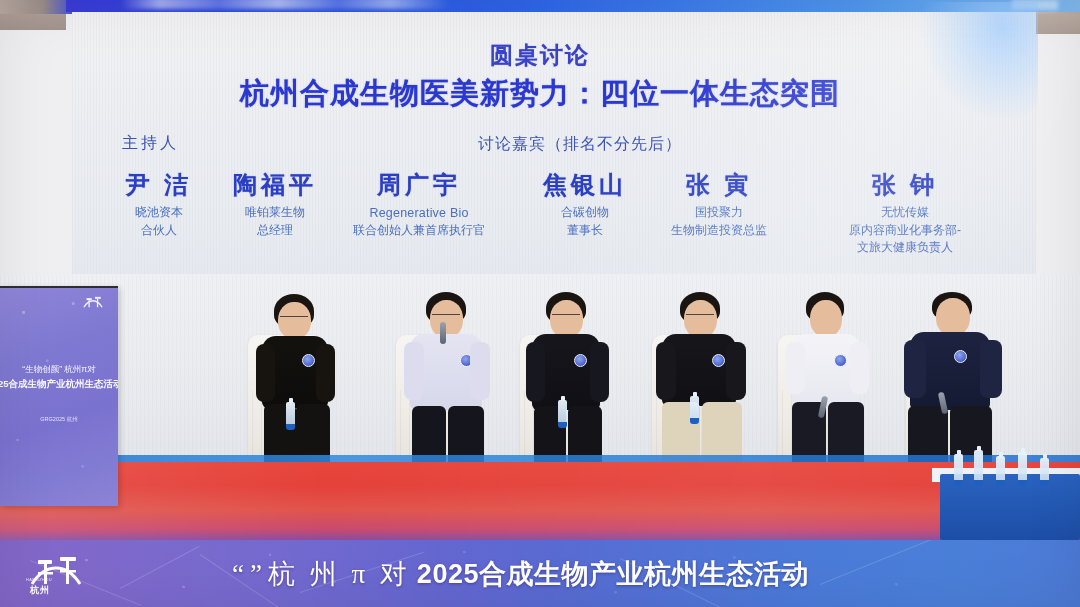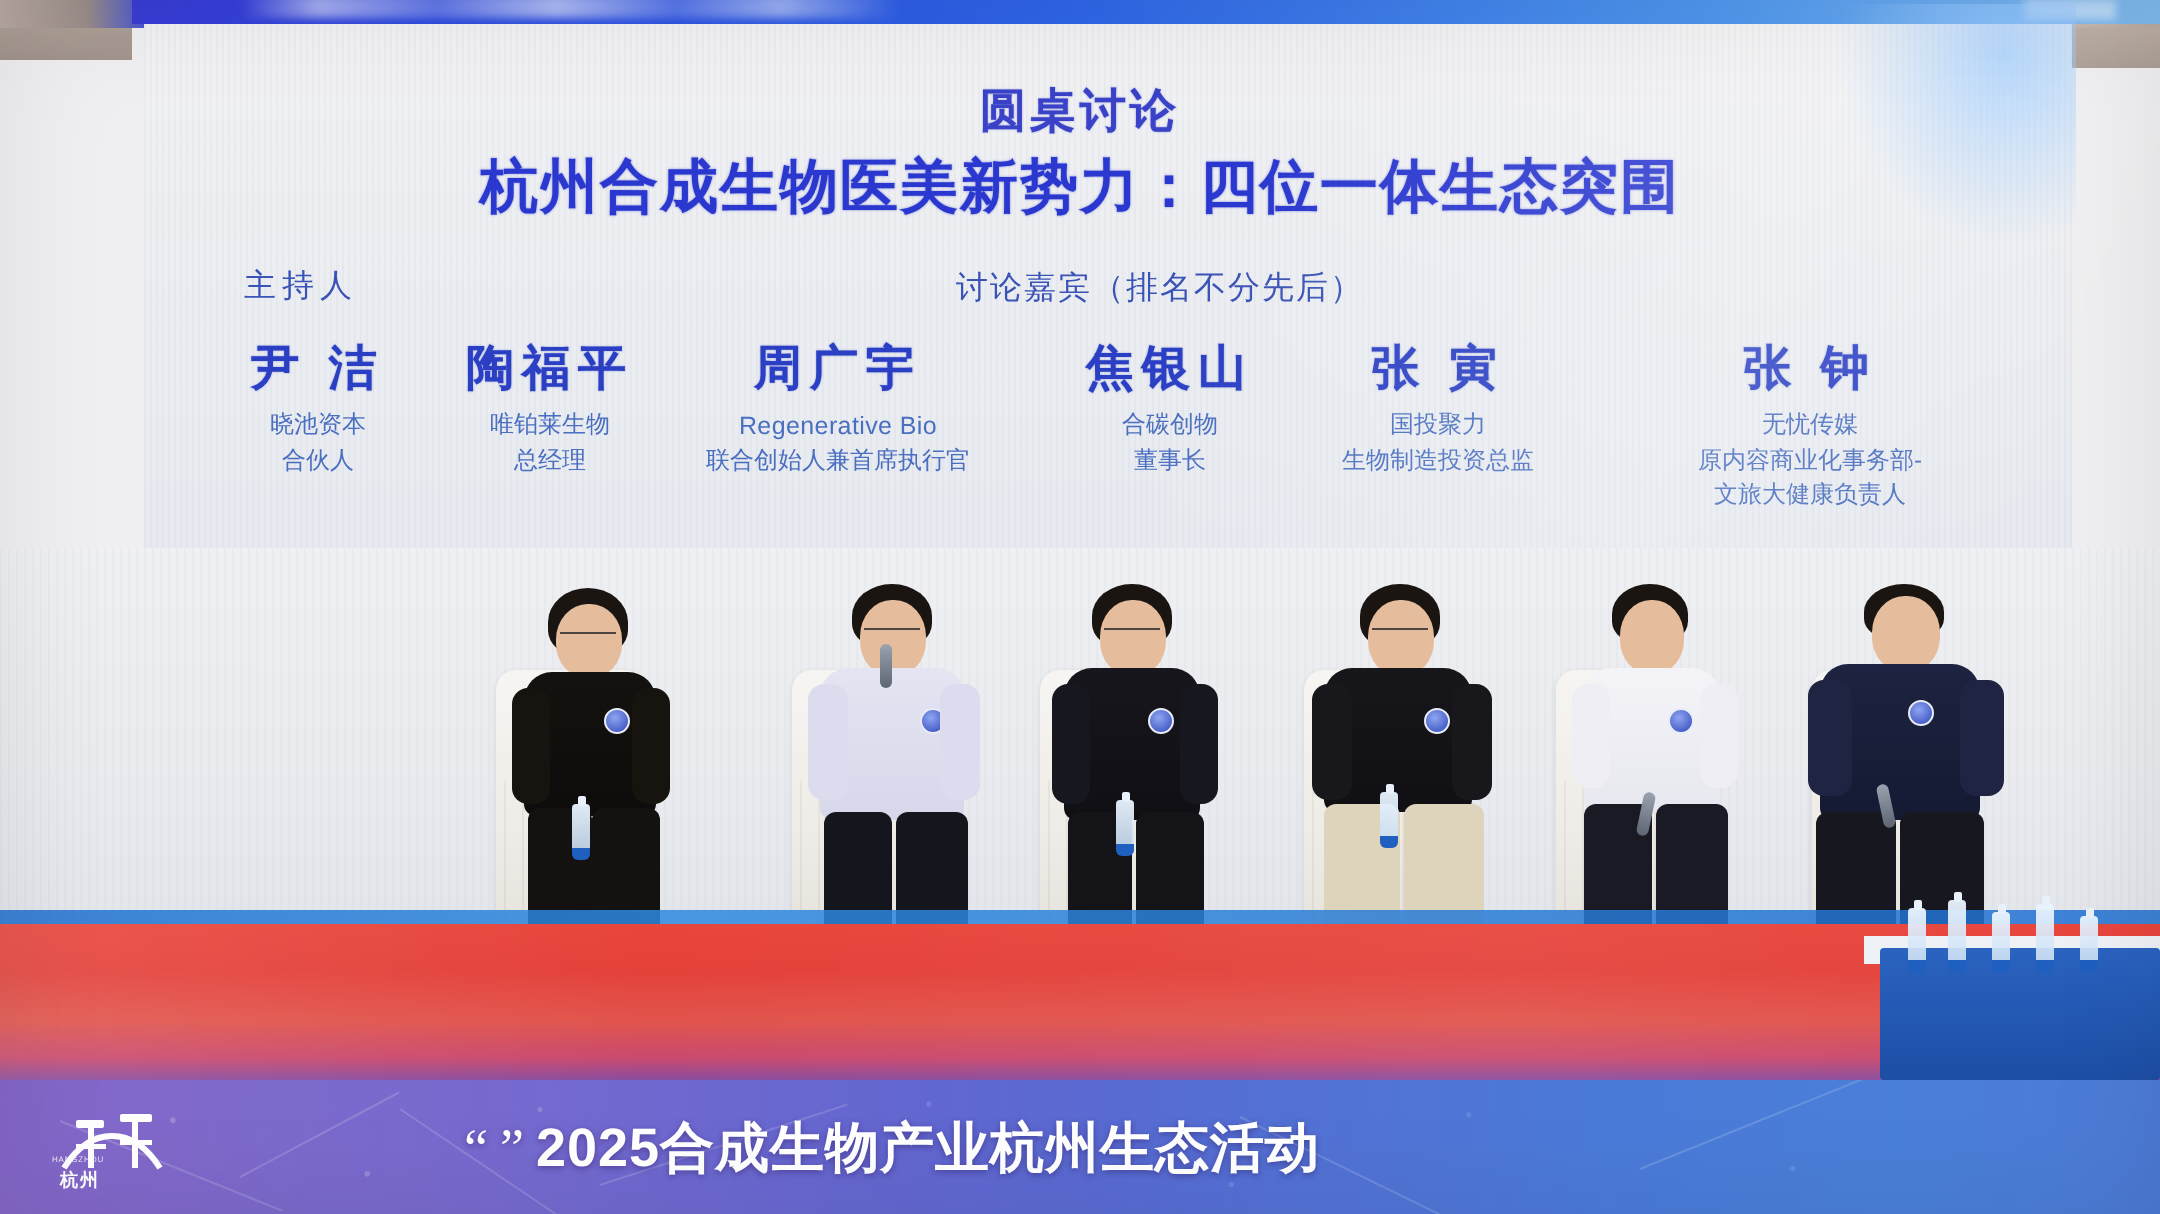--- a/index.html
+++ b/index.html
@@ -388,20 +388,34 @@
 
   <div class="table-cloth"></div>
   <div class="side-table">
     <div class="bottle" style="left:14px;top:-20px;height:26px;"></div>
     <div class="bottle" style="left:34px;top:-24px;height:30px;"></div>
     <div class="bottle" style="left:56px;top:-18px;height:24px;"></div>
     <div class="bottle" style="left:78px;top:-22px;height:28px;"></div>
     <div class="bottle" style="left:100px;top:-16px;height:22px;"></div>
   </div>
 
+  <div class="rollup">
+    <div class="rollup-top"></div>
+    <div class="ru-net"></div>
+    <svg class="ru-logo" viewBox="0 0 40 30">
+      <path d="M6 20 q6 -10 14 -10 q8 0 14 10" stroke="#fff" stroke-width="2" fill="none"></path>
+      <rect x="10" y="6" width="8" height="3" fill="#fff"></rect>
+      <rect x="23" y="4" width="9" height="3" fill="#fff"></rect>
+      <rect x="13" y="9" width="2" height="11" fill="#fff"></rect>
+      <rect x="26" y="7" width="2" height="13" fill="#fff"></rect>
+    </svg>
+    <div class="ru-l1">“生物创颜” 杭州π对</div>
+    <div class="ru-l2">25合成生物产业杭州生态活动</div>
+    <div class="ru-l3">GRG2025  杭州</div>
+  </div>
 
   <div class="bottom-banner">
     <div class="bb-net"></div>
     <div class="bb-line" style="left:30px;top:20px;width:120px;transform:rotate(22deg);"></div>
     <div class="bb-line" style="left:120px;top:48px;width:90px;transform:rotate(-28deg);"></div>
     <div class="bb-line" style="left:200px;top:14px;width:110px;transform:rotate(34deg);"></div>
     <div class="bb-line" style="left:300px;top:52px;width:130px;transform:rotate(-18deg);"></div>
     <div class="bb-line" style="left:620px;top:18px;width:120px;transform:rotate(26deg);"></div>
     <div class="bb-line" style="left:820px;top:44px;width:140px;transform:rotate(-22deg);"></div>
 
@@ -413,19 +427,20 @@
       <rect x="42" y="11" width="3" height="23" fill="#fff"></rect>
       <rect x="14" y="22" width="15" height="2.5" fill="#fff"></rect>
       <rect x="36" y="20" width="16" height="2.5" fill="#fff"></rect>
     </svg>
     <div class="logo-tiny">HANGZHOU</div>
     <div class="logo-cap">杭州</div>
 
     <div class="bb-text">
       <span class="bb-q">“</span>
       <span class="bb-q">”</span>
+      <span class="bb-hz">杭 州 π 对</span>
       <span class="bb-main">2025合成生物产业杭州生态活动</span>
     </div>
   </div>
 
   <div class="glare"></div>
   <div class="vign"></div>
 </div>
 
 </body></html>

